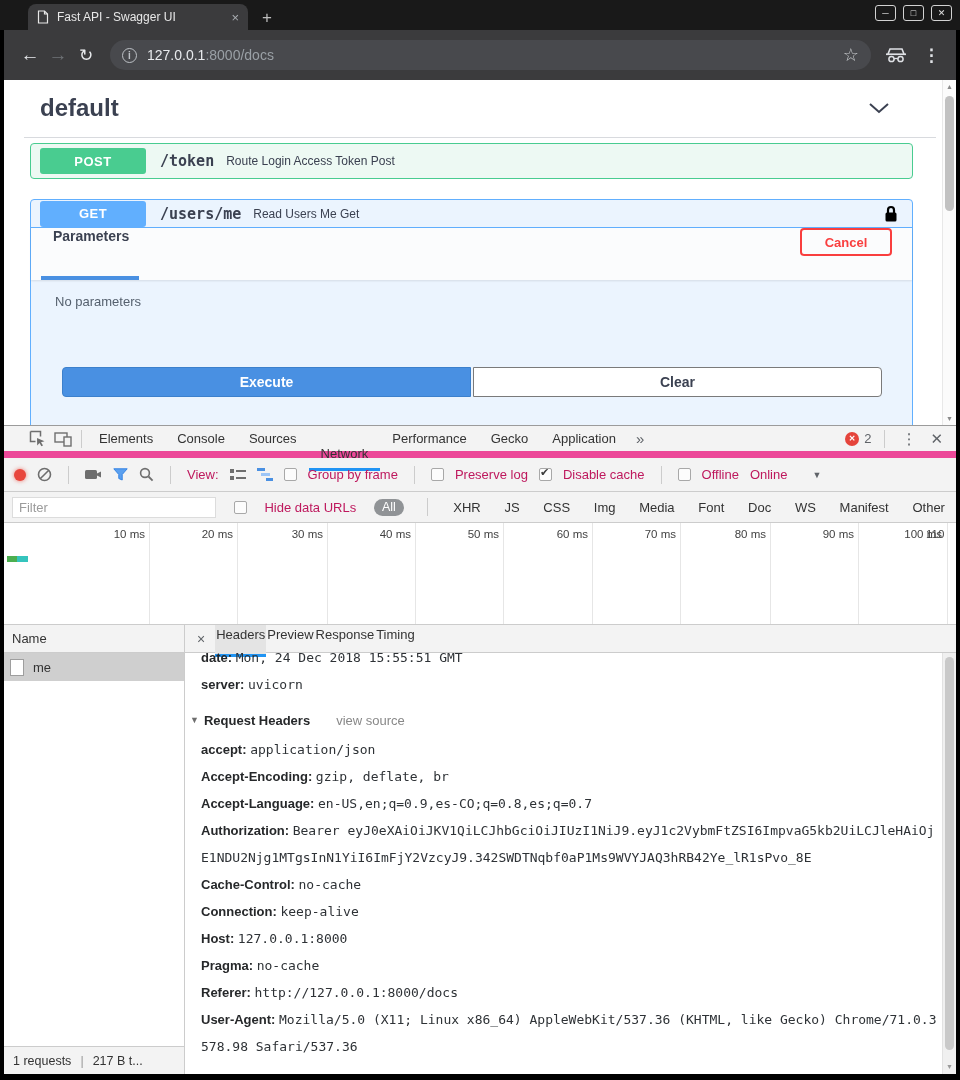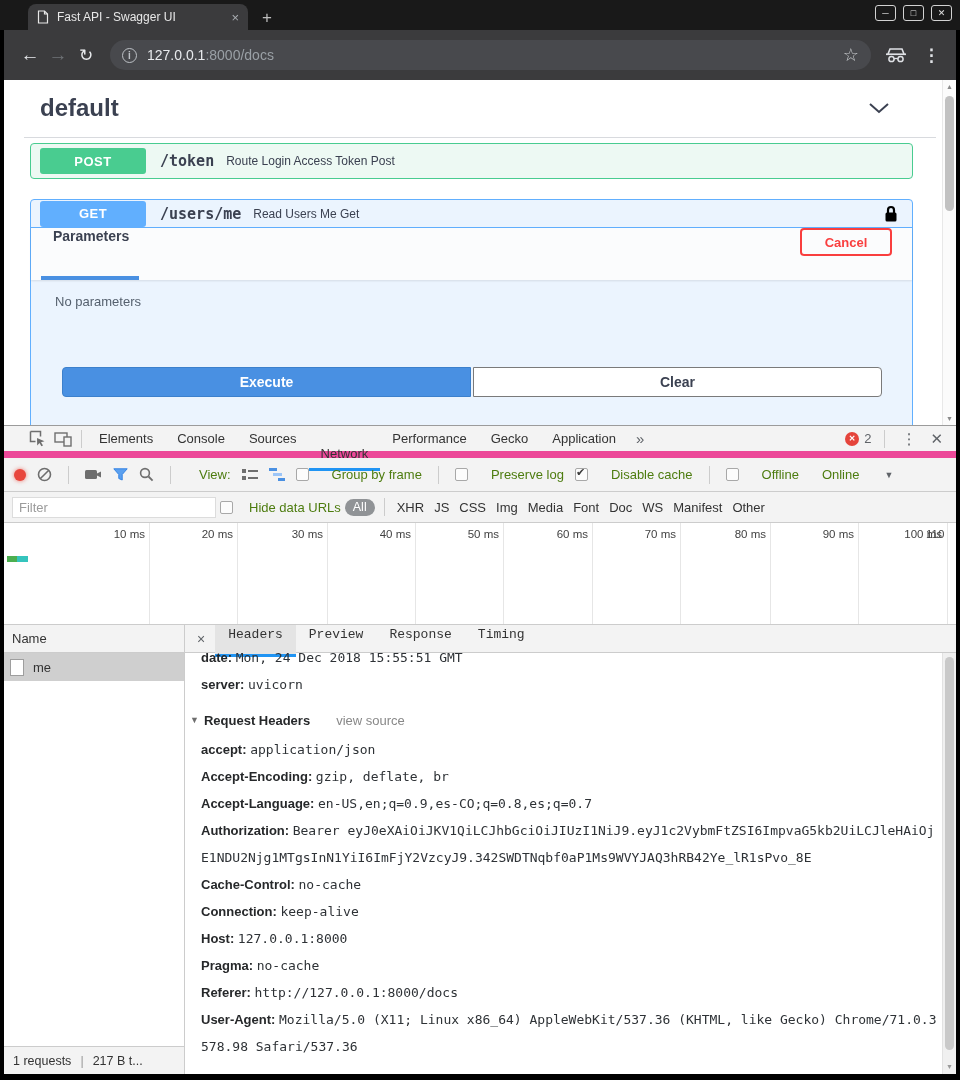--- a/index.html
+++ b/index.html
@@ -80,24 +80,24 @@
   .dt-right { margin-left:auto; display:flex; align-items:center; gap:8px; padding-right:10px; }
   .err-badge { display:flex; align-items:center; gap:5px; color:#5f6368; }
   .err-circle { width:14px; height:14px; border-radius:50%; background:var(--error-red); color:#fff; font-size:8px;
                 font-weight:bold; display:flex; align-items:center; justify-content:center; }
   .dt-menu,.dt-close { color:#5f6368; font-size:15px; padding:0 3px; }
 
   .dt-toolbar { height:34px; border-bottom:1px solid #ccc; display:flex; align-items:center; padding:0 10px; gap:11px; }
   .rec-dot { width:12px; height:12px; border-radius:50%; background:var(--record-red); box-shadow:0 0 4px rgba(233,67,53,.7); }
   .cb { width:13px; height:13px; border:1px solid #a8a8a8; border-radius:2px; background:#fcfcfc; position:relative; flex:none; }
   .cb.checked::after { content:"✔"; position:absolute; left:0px; top:-3px; font-size:11px; color:#3c3c3c; }
-  .lbl { color:#4d7c0f; white-space:nowrap;margin-left:12px; }
+  .lbl { color:#be185d; white-space:nowrap; }
   .online-caret { font-size:9px; color:#5f6368; margin-left:14px; }
 
-  .dt-filterbar { height:31px; border-bottom:1px solid #ccc; display:flex; align-items:center; padding:0 8px; gap:4px; }
+  .dt-filterbar { height:31px; border-bottom:1px solid #ccc; display:flex; align-items:center; padding:0 8px; gap:4px;justify-content:space-between; }
   .filter-input { width:204px; height:21px; border:1px solid #dcdcdc; background:#fff; font-size:13px;
                   font-family:"Liberation Sans",sans-serif; padding:0 6px; color:#333; outline:none; }
   .filter-input::placeholder { color:#9b9b9b; }
   .pill { background:#909396; color:#fff; border-radius:9px; padding:1px 8px 2px; font-size:12.5px; }
   .ftype { color:#333; padding:0 3px; }
 
   .dt-timeline { height:102px; background:#fff; border-bottom:1px solid #ccc; position:relative; overflow:hidden; }
   .gl { position:absolute; top:0; bottom:0; width:1px; background:#e6e6e6; }
   .g0{left:145px}.g1{left:233px}.g2{left:323px}.g3{left:411px}.g4{left:499px}
   .g5{left:588px}.g6{left:676px}.g7{left:766px}.g8{left:854px}.g9{left:943px}
@@ -115,21 +115,21 @@
   .req-row { height:28px; background:#cfcfcf; display:flex; align-items:center; padding-left:6px; gap:9px; }
   .doc-ico { width:14px; height:17px; background:#fff; border:1px solid #9e9e9e; }
   .rows-fill { flex:1; background:#fff; }
   .status-bar { height:28px; background:#f3f3f3; border-top:1px solid #ccc; display:flex; align-items:center;
                 padding:0 9px; gap:9px; font-size:12.5px; color:#333; white-space:nowrap; overflow:hidden; }
   .status-div { color:#9a9a9a; }
 
   .detail-col { flex:1; background:#fff; display:flex; flex-direction:column; position:relative; overflow:hidden; }
   .detail-tabs { height:28px; background:#f3f3f3; border-bottom:1px solid #ccc; display:flex; align-items:center; flex:none; }
   .detail-close { padding:0 10px 0 12px; color:#5f6368; font-size:14px; }
-  .dtl-tab { padding:0 13px; height:36px; line-height:28px;font-family:Liberation Mono, monospace; }
+  .dtl-tab { padding:0 1px; height:36px; line-height:28px; }
   .dtl-tab.active { background:#e4e4e4; box-shadow:inset 0 -3px 0 var(--devtools-accent); }
   .headers-content { flex:1; position:relative; overflow:hidden; }
   .hc-scroll { position:absolute; top:-9px; left:0; right:15px; }
   .hline { padding-left:16px; line-height:27px; }
   .hkey { font-weight:bold; color:#26282a; }
   .hval { font-family:"DejaVu Sans Mono",monospace; font-size:13px; color:#2e3236; word-break:break-all; }
   .hsection { padding-left:5px; line-height:27px; margin-top:9px; margin-bottom:2px; display:flex; align-items:center; }
   .tri { font-size:9px; color:#6e6e6e; margin-right:5px; }
   .hsec-title { font-weight:bold; color:#26282a; }
   .view-source { color:#888; margin-left:26px; }

